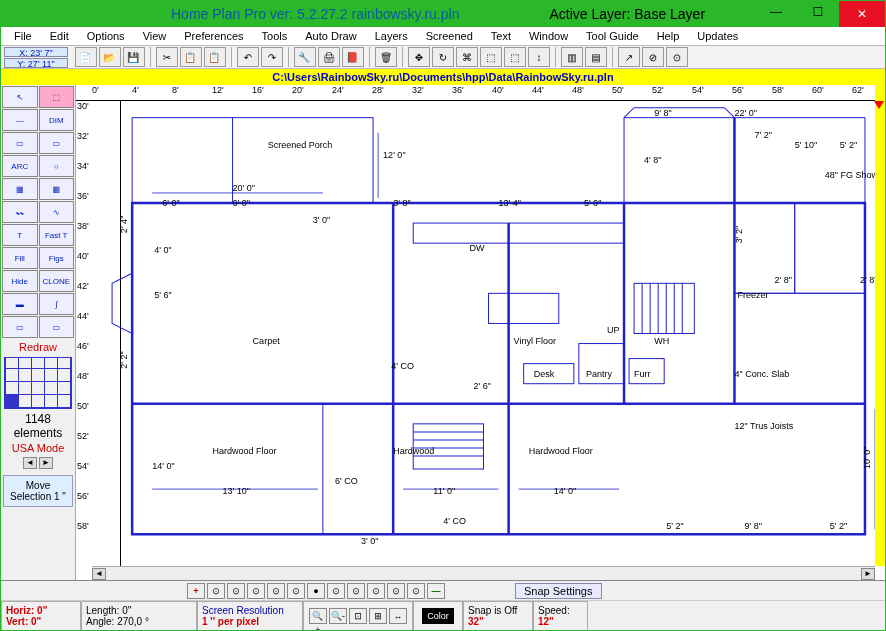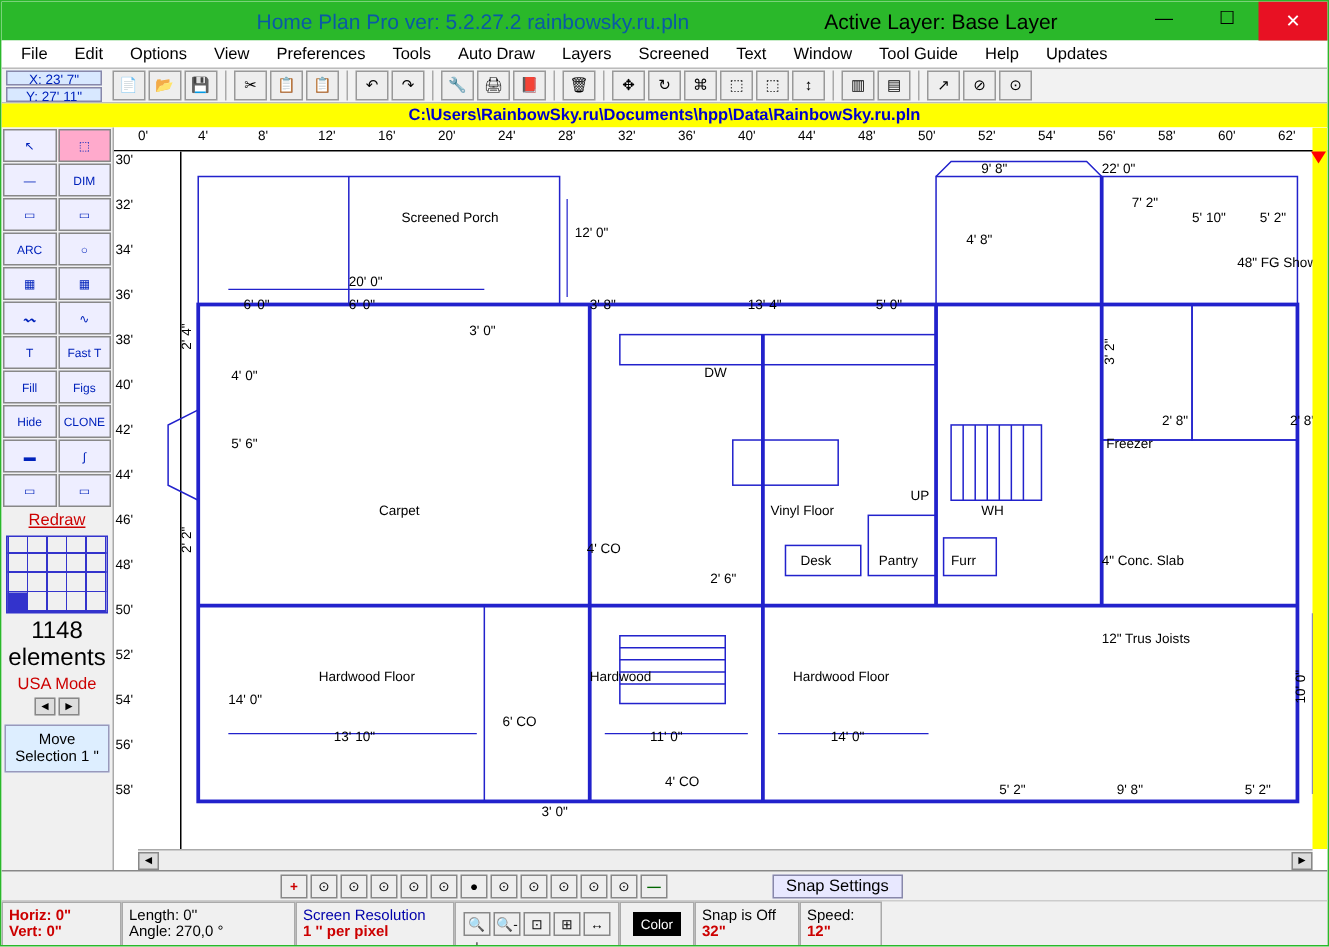--- a/index.html
+++ b/index.html
@@ -18,27 +18,27 @@
 .coord { width:64px; height:18px; background:#d8e8ff; border:1px solid #88a; text-align:center; color:#0022bb; margin:0 2px; line-height:16px; }
 .tb { display:flex; gap:2px; margin-left:4px; }
 .tbtn { width:22px; height:20px; border:1px solid #999; background:#eee; display:flex; align-items:center; justify-content:center; font-size:10px; cursor:pointer; }
 .sep { width:1px; height:20px; background:#aaa; margin:0 3px; }
 .pathbar { height:16px; background:#ffff00; text-align:center; font-size:11px; font-weight:bold; color:#0000cc; line-height:16px; }
 .main { display:flex; height:calc(631px - 26px - 18px - 24px - 16px - 52px); }
 .leftcol { width:75px; background:#f0f0f0; border-right:1px solid #aaa; display:flex; flex-direction:column; }
 .toolgrid { display:grid; grid-template-columns:1fr 1fr; gap:1px; padding:1px; }
 .tool { height:22px; border:1px solid #888; background:#eef; display:flex; align-items:center; justify-content:center; font-size:8px; cursor:pointer; color:#0022bb; }
 .tool.sel { background:#ffaacc; }
-.redraw { color:#c00; text-align:center; font-size:11px; padding:2px; cursor:pointer;text-decoration:underline; }
+.redraw { color:#c00; text-align:center; font-size:11px; padding:2px; cursor:pointer; }
 .hatch { width:68px; height:52px; margin:2px auto; background:
  repeating-linear-gradient(0deg,#3333cc 0 1px,transparent 1px 13px),
  repeating-linear-gradient(90deg,#3333cc 0 1px,transparent 1px 13px);
  border:1px solid #3333cc; position:relative; }
 .hatch::after{content:"";position:absolute;left:0;bottom:0;width:13px;height:13px;background:#3333cc;}
-.elcount { text-align:center; font-size:16px; padding:1px; }
+.elcount { text-align:center; font-size:12px; padding:1px; }
 .usa { text-align:center; color:#c00; font-size:11px; padding:1px; }
 .movesel { background:#ddeeff; margin:4px 2px; padding:4px; text-align:center; font-size:10px; border:1px solid #99b; }
 .canvaswrap { flex:1; position:relative; background:#fff; overflow:hidden; }
 .rulerH { height:16px; background:#fff; border-bottom:1px solid #000; display:flex; font-size:9px; position:relative; }
 .rulerH span { position:absolute; top:0; }
 .rulerV { position:absolute; left:0; top:16px; width:16px; bottom:14px; background:#fff; border-right:1px solid #000;padding-left:44px; }
 .rulerV span { position:absolute; left:1px; font-size:9px; }
 .yellowEdgeR { position:absolute; right:0; top:0; width:10px; bottom:14px; background:#ffff00; }
 .hscroll{position:absolute;left:16px;right:10px;bottom:0;height:14px;background:#eee;border-top:1px solid #aaa;display:flex;align-items:center;}
 .sbtn{width:14px;height:12px;border:1px solid #888;background:#ddd;font-size:8px;text-align:center;cursor:pointer;}

